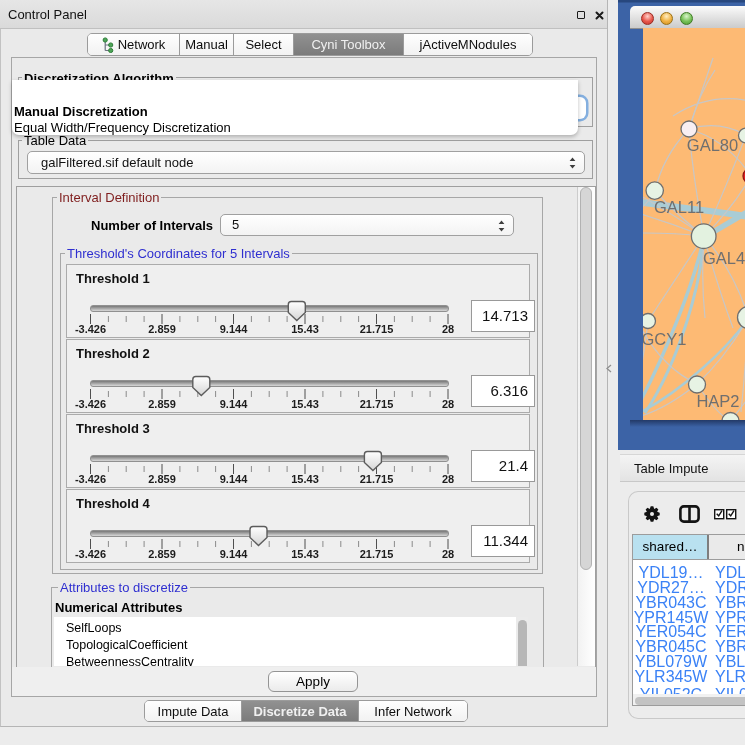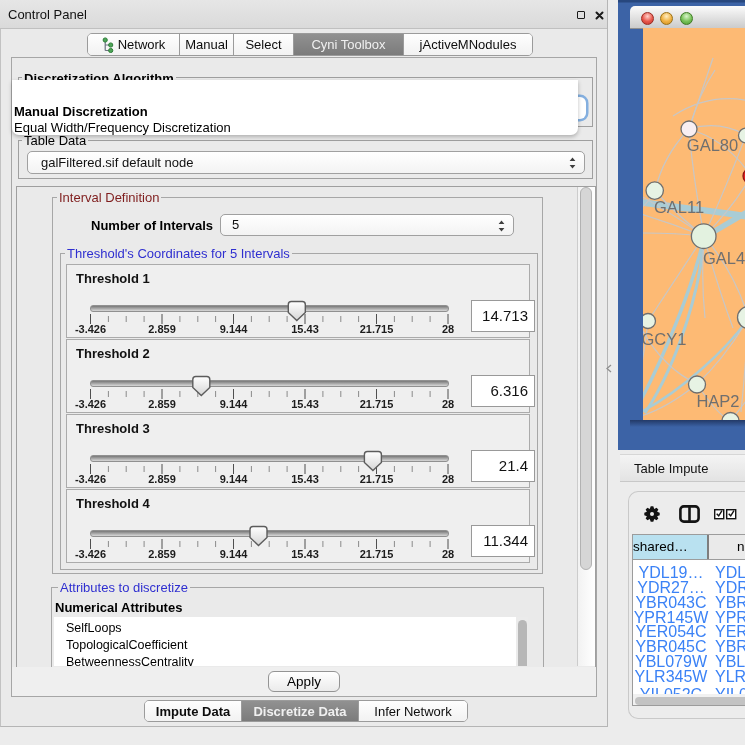--- a/index.html
+++ b/index.html
@@ -153,24 +153,24 @@
 <div class="abs" style="left:55px;top:600px;font-size:13px;font-weight:bold">Numerical Attributes</div>
 <div class="abs" style="left:54px;top:617px;width:462px;height:49px;background:#fff;overflow:hidden">
  <div style="position:absolute;left:12px;top:4px;font-size:12.5px">SelfLoops</div>
  <div style="position:absolute;left:12px;top:21px;font-size:12.5px">TopologicalCoefficient</div>
  <div style="position:absolute;left:12px;top:38px;font-size:12.5px">BetweennessCentrality</div>
 </div>
 <div class="abs" style="left:516px;top:617px;width:12px;height:49px;background:#ebebeb"></div>
 <div class="abs" style="left:518px;top:620px;width:9px;height:46px;background:#b7b7b7;border-radius:5px 5px 0 0"></div>
 
 <div class="abs" style="left:12px;top:667px;width:584px;height:29px;background:#efefef"></div>
-<div class="abs" style="left:268px;top:671px;width:72px;height:21px;background:linear-gradient(#ffffff,#ebebeb);border:1px solid #949494;border-radius:6px;box-sizing:border-box;text-align:center;font-size:13.5px;line-height:19px">Apply</div>
+<div class="abs" style="left:268px;top:671px;width:90px;height:21px;background:linear-gradient(#ffffff,#ebebeb);border:1px solid #949494;border-radius:6px;box-sizing:border-box;text-align:center;font-size:13.5px;line-height:19px">Apply</div>
 
 <div class="abs" style="left:144px;top:700px;width:324px;height:22px;border:1px solid #9b9b9b;border-radius:5px;overflow:hidden;display:flex;box-sizing:border-box">
- <div class="seg first" style="width:96px;font-weight:bold;font-size:13px">Impute Data</div>
+ <div class="seg first" style="width:96px;font-weight:normal;font-size:13px">Impute Data</div>
  <div class="seg dark" style="width:117px;font-weight:bold;font-size:13px">Discretize Data</div>
  <div class="seg" style="flex:1;font-weight:normal;font-size:13px">Infer Network</div>
 </div>
 
 <div class="abs" style="left:618px;top:0;width:127px;height:450px;background:linear-gradient(#27477e,#27477e 2px,#3c63a6 3px,#3c63a6)"></div>
 <div class="abs" style="left:630px;top:6px;width:115px;height:22px;background:linear-gradient(#fbfbfb,#cbcbcb);border-radius:5px 0 0 0;border-bottom:1px solid #8f8f8f">
  <div class="abs" style="left:11px;top:5.5px;width:11px;height:11px;border-radius:50%;background:radial-gradient(circle at 50% 30%,#ffd2cc,#e8554a 55%,#bf382e);border:0.5px solid #992b23"></div>
  <div class="abs" style="left:30px;top:5.5px;width:11px;height:11px;border-radius:50%;background:radial-gradient(circle at 50% 30%,#ffeec4,#f0b03f 55%,#cd8f22);border:0.5px solid #997016"></div>
  <div class="abs" style="left:50px;top:5.5px;width:11px;height:11px;border-radius:50%;background:radial-gradient(circle at 50% 30%,#d9f5ca,#76c156 55%,#4d9a33);border:0.5px solid #3e7a25"></div>
 </div>
@@ -258,21 +258,21 @@
       <rect x="0.7" y="0.7" width="9" height="9"></rect>
       <rect x="12.7" y="0.7" width="9" height="9"></rect>
     </g>
     <g fill="none" stroke="#141414" stroke-width="1.4">
       <path d="M2.7 4.8 L4.7 6.8 L8 1.6"></path>
       <path d="M14.7 4.8 L16.7 6.8 L20 1.6"></path>
     </g>
   </svg>
 
 <div class="abs" style="left:632px;top:534px;width:113px;height:172px;background:#fff;border:1px solid #9c9c9c;border-right:none;box-sizing:border-box;overflow:hidden">
- <div class="abs" style="left:0;top:0;width:76px;height:24px;background:#b9e1f0;border-right:2px solid #7e7e7e;box-sizing:border-box;font-size:13.5px;line-height:24px">shared…</div>
+ <div class="abs" style="left:0;top:0;width:76px;height:24px;background:#b9e1f0;border-right:2px solid #7e7e7e;box-sizing:border-box;text-align:center;font-size:13.5px;line-height:24px">shared…</div>
  <div class="abs" style="left:76px;top:0;width:37px;height:24px;background:#eaeaea;font-size:13.5px;line-height:24px"><span style="margin-left:28px">name</span></div>
  <div class="abs" style="left:0;top:24px;width:113px;height:1px;background:#9c9c9c"></div>
  <div class="abs row" style="left:0;top:29px;width:76px;text-align:center">YDL19…</div>
  <div class="abs row" style="left:0;top:44px;width:76px;text-align:center">YDR27…</div>
  <div class="abs row" style="left:0;top:59px;width:76px;text-align:center">YBR043C</div>
  <div class="abs row" style="left:0;top:74px;width:76px;text-align:center">YPR145W</div>
  <div class="abs row" style="left:0;top:88px;width:76px;text-align:center">YER054C</div>
  <div class="abs row" style="left:0;top:103px;width:76px;text-align:center">YBR045C</div>
  <div class="abs row" style="left:0;top:118px;width:76px;text-align:center">YBL079W</div>
  <div class="abs row" style="left:0;top:133px;width:76px;text-align:center">YLR345W</div>

